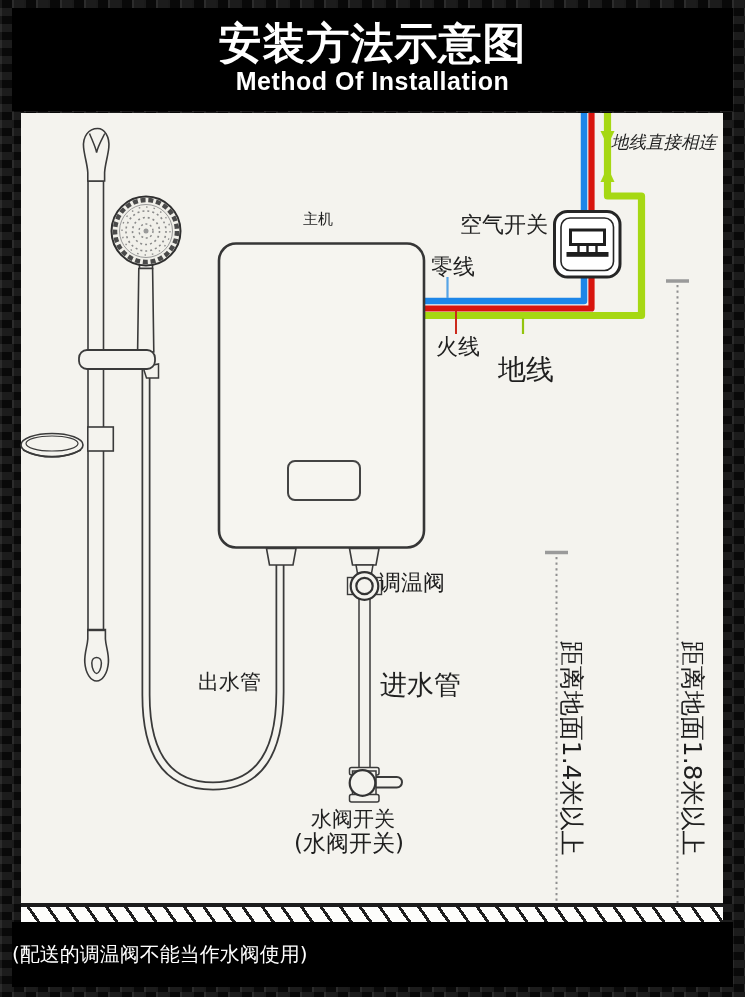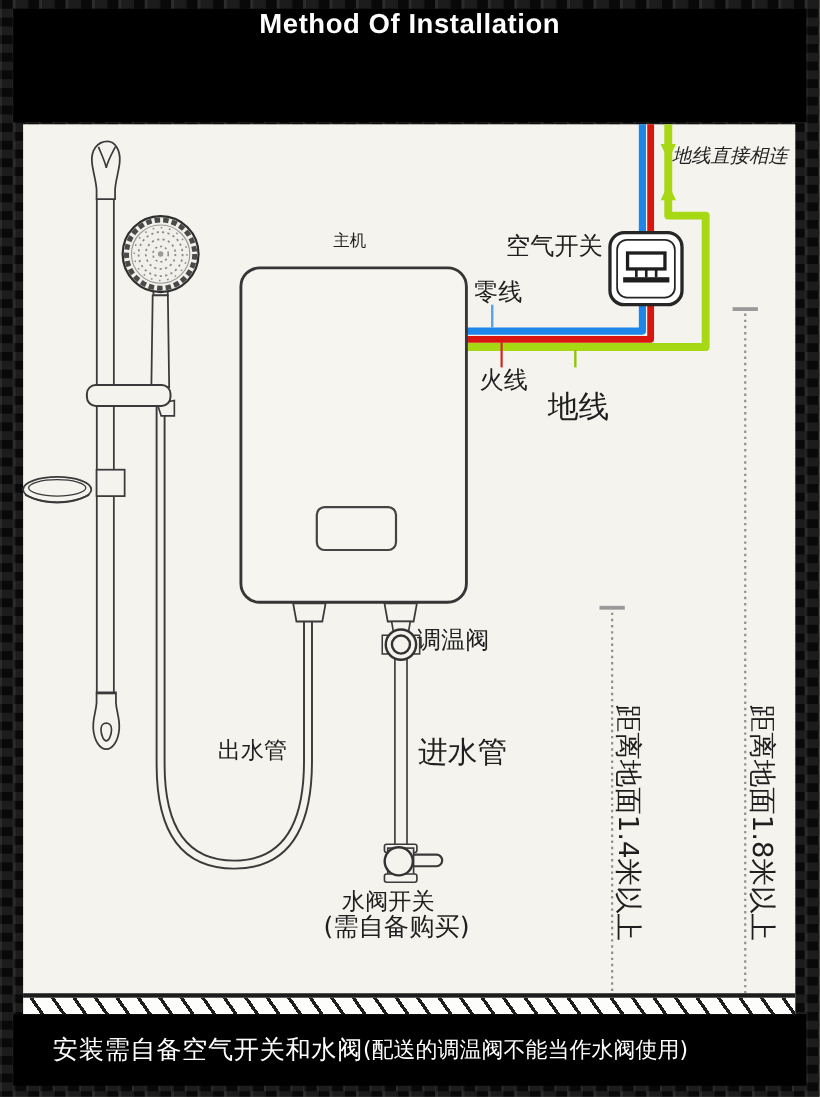--- a/index.html
+++ b/index.html
@@ -64,20 +64,21 @@
   .lbl-water-valve-note{left:294px;top:831px;font-size:23px;}
   .lbl-rot{width:220px;text-align:center;font-size:25px;transform:rotate(90deg);transform-origin:center;}
   .lbl-dist-left{left:461px;top:735px;}
   .lbl-dist-right{left:582px;top:735px;}
   svg{position:absolute;left:0;top:0;pointer-events:none;}
 </style>
 </head>
 <body>
 
 <div class="abs header">
+  <div class="title-zh">安装方法示意图</div>
   <div class="title-en">Method Of Installation</div>
 </div>
 
 <div class="abs panel"></div>
 
 <svg width="745" height="997" viewBox="0 0 745 997">
 
   <g>
     <path d="M146 366 L146 695 Q146 786 213 786 Q280 786 280 692 L280 563" fill="none" stroke="#3a3a3a" stroke-width="9"></path>
     <path d="M146 366 L146 695 Q146 786 213 786 Q280 786 280 692 L280 563" fill="none" stroke="#f4f3ee" stroke-width="5.5"></path>
@@ -177,22 +178,21 @@
 <div class="lbl lbl-main-unit">主机</div>
 <div class="lbl lbl-air-switch">空气开关</div>
 <div class="lbl lbl-neutral">零线</div>
 <div class="lbl lbl-live">火线</div>
 <div class="lbl lbl-ground">地线</div>
 <div class="lbl lbl-ground-note">地线直接相连</div>
 <div class="lbl lbl-temp-valve">调温阀</div>
 <div class="lbl lbl-outlet">出水管</div>
 <div class="lbl lbl-inlet">进水管</div>
 <div class="lbl lbl-water-valve">水阀开关</div>
-<div class="lbl lbl-water-valve-note">(需自备购买)</div>
+<div class="lbl lbl-water-valve-note">(水阀开关)</div>
 <div class="lbl lbl-rot lbl-dist-left">距离地面1.4米以上</div>
 <div class="lbl lbl-rot lbl-dist-right">距离地面1.8米以上</div>
 
 <div class="abs hatch"></div>
 
 <div class="abs footer">
-  <span class="warn-main">安装需自备空气开关和水阀</span>
     <span class="warn-paren">(配送的调温阀不能当作水阀使用)</span>
 </div>
 
 </body></html>

